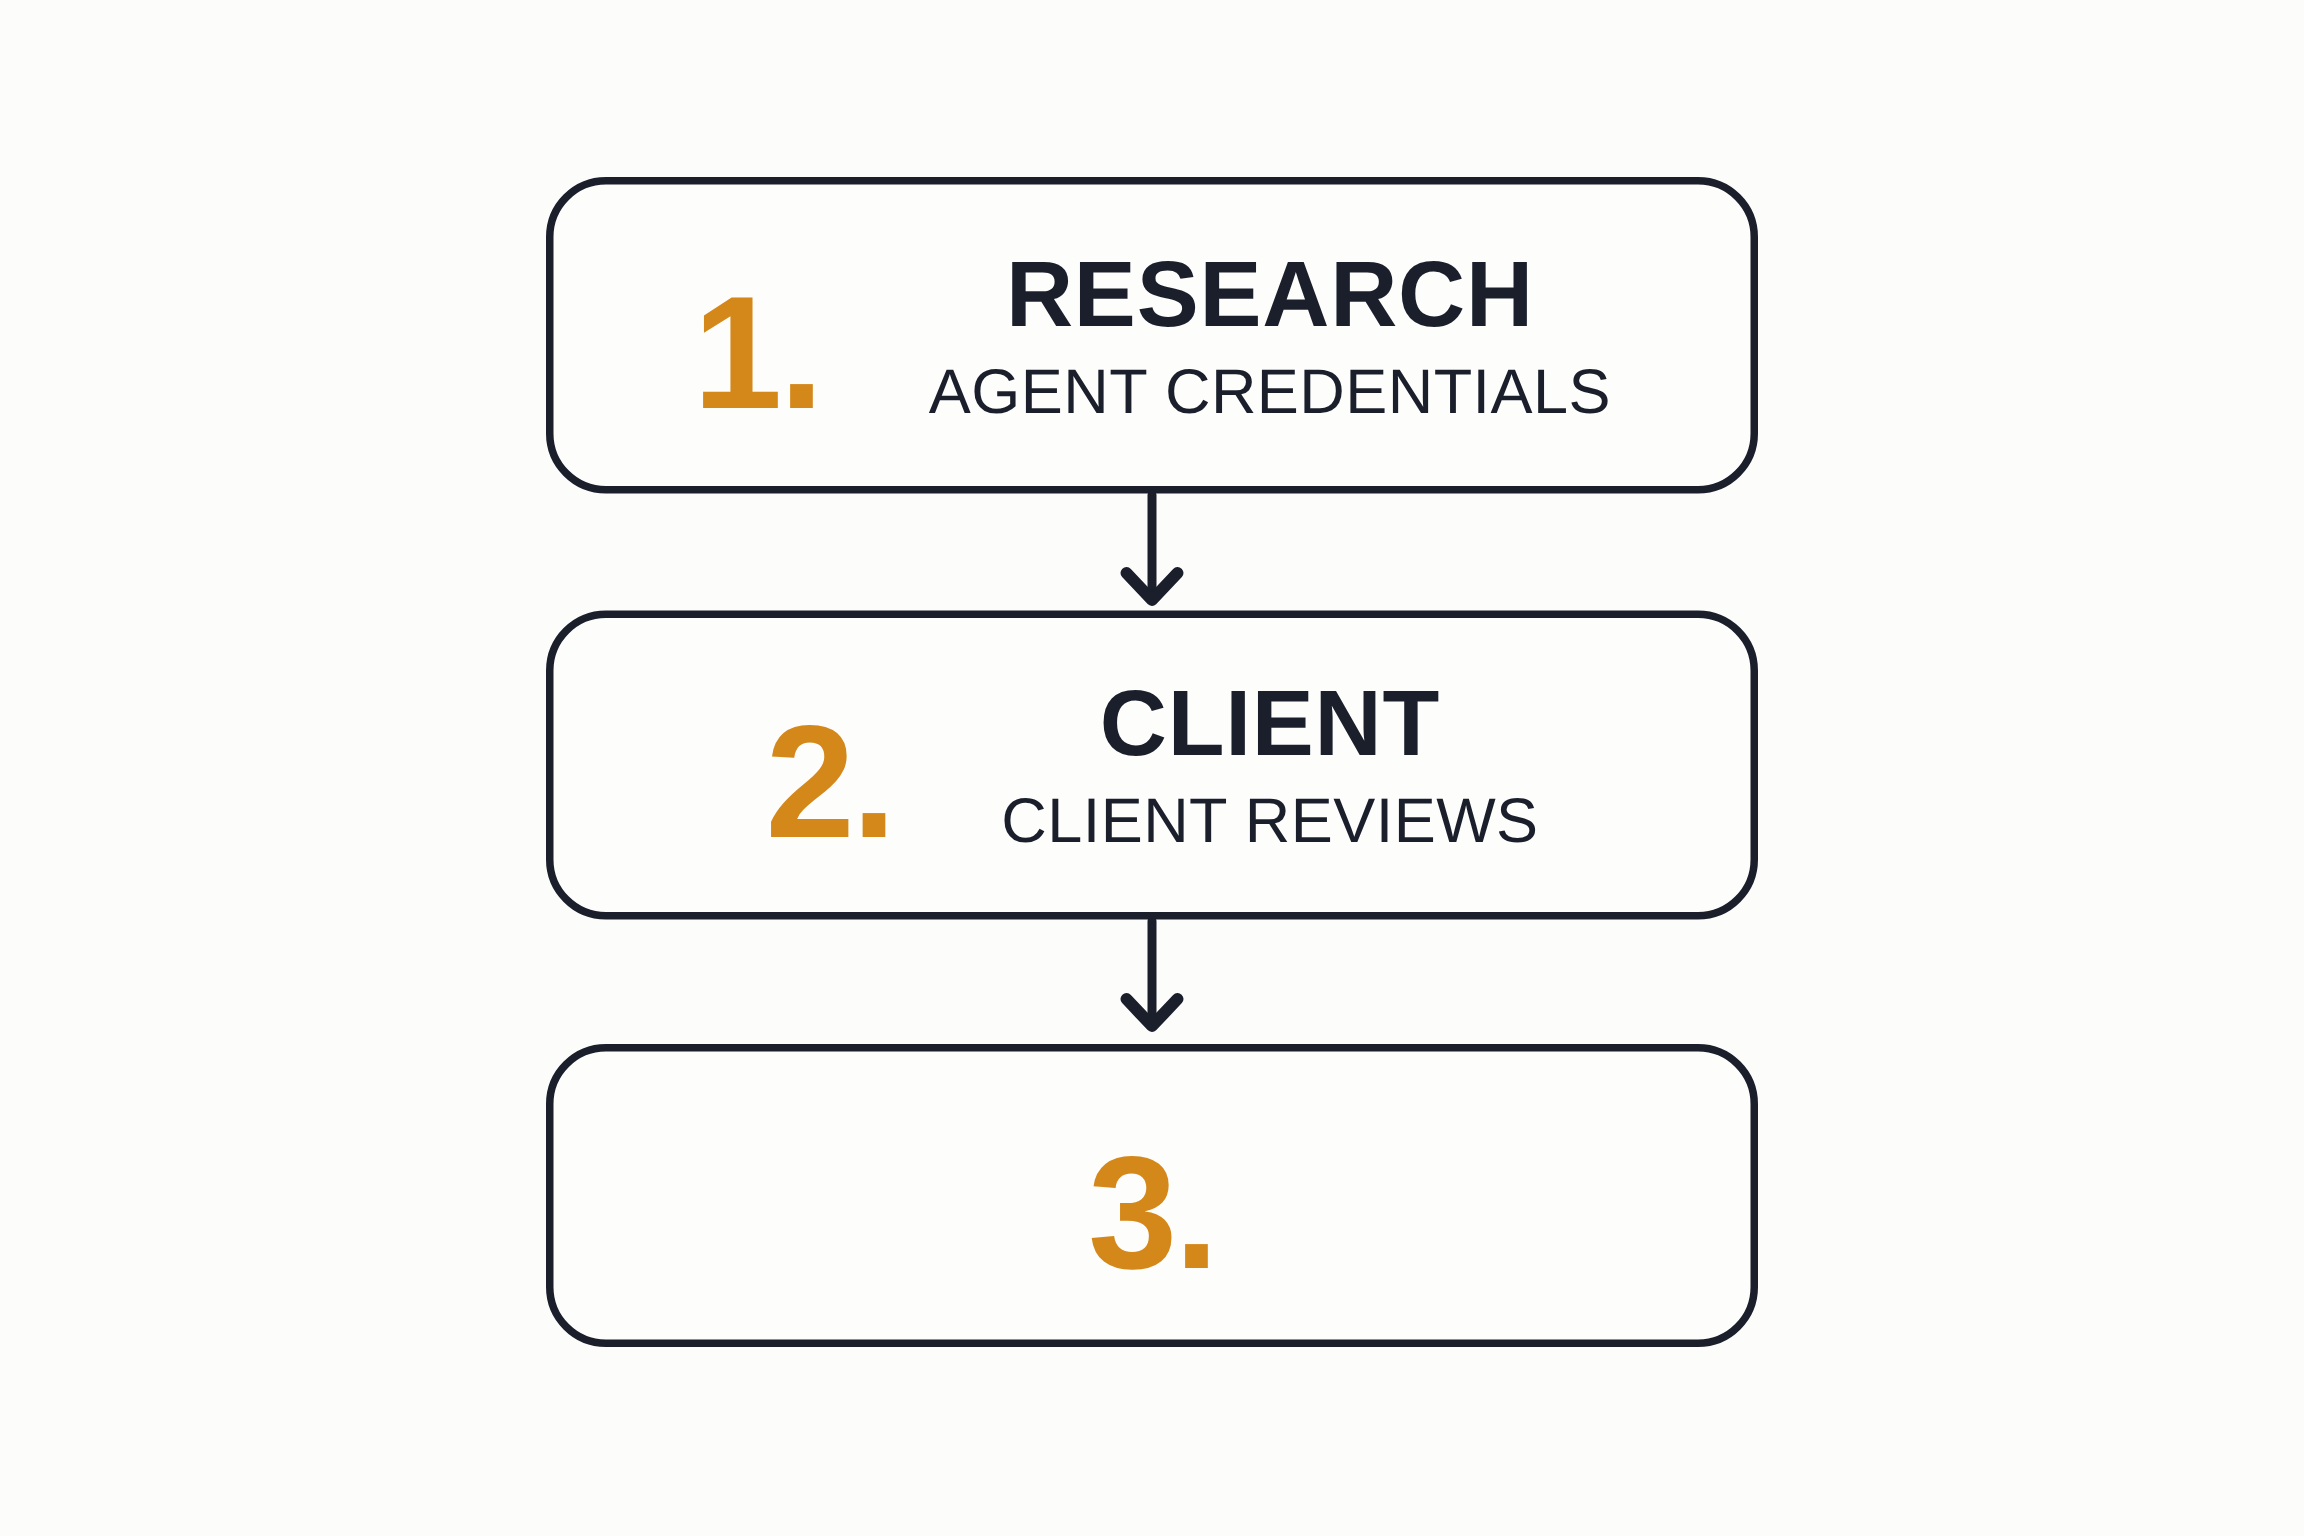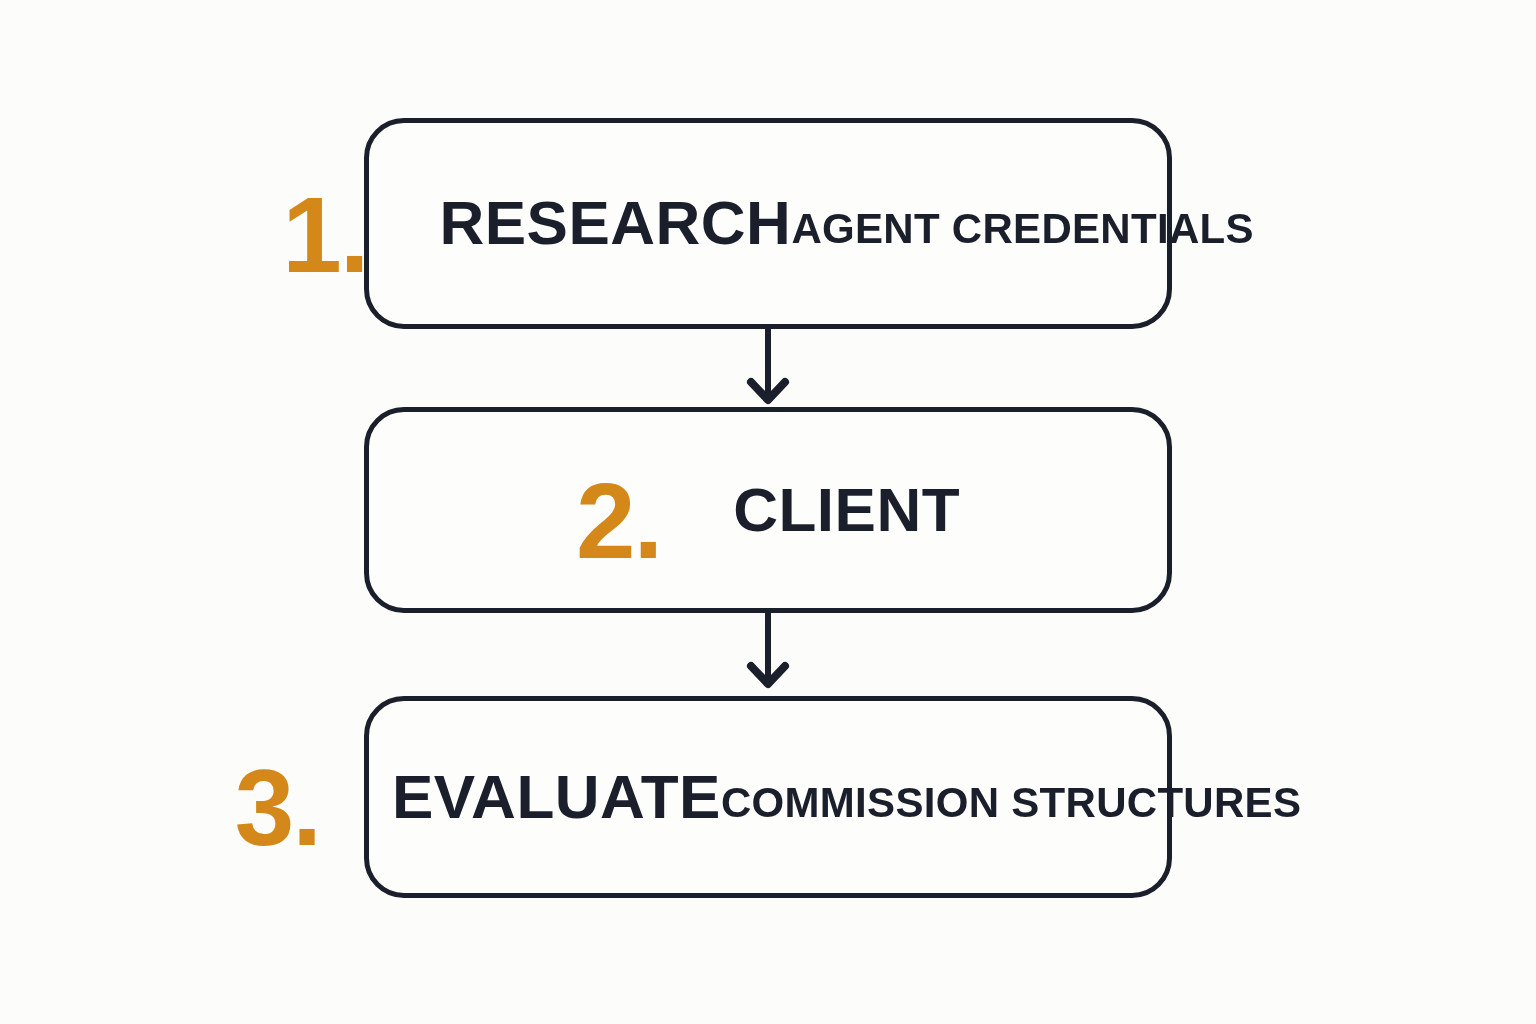--- a/index.html
+++ b/index.html
@@ -52,37 +52,38 @@
     font-weight: 700;
     line-height: 0.95;
     letter-spacing: -2px;
     flex: 0 0 auto;
     position: relative;
     top: 12px;
   }
 
   .step-text {
     display: flex;
+    flex-direction: column;
     align-items: center;
     flex: 0 0 auto;
   }
 
   .step-title {
     color: #1a1f2b;
     font-size: 62px;
     font-weight: 700;
     line-height: 1.0;
     letter-spacing: 0.5px;
     white-space: nowrap;
   }
 
   .step-subtitle {
     color: #1a1f2b;
     font-size: 42px;
-    font-weight: 700;
+    font-weight: 400;
     line-height: 1.0;
     letter-spacing: 0.3px;
     white-space: nowrap;
     margin-top: 12px;
   }
 
   .connector {
     position: absolute;
     left: 733px;
     width: 70px;
@@ -117,34 +118,31 @@
       <path d="M35 2 L35 72" stroke="#1a1f2b" stroke-width="6" stroke-linecap="round" fill="none"></path>
       <path d="M18 54 L35 72 L52 54" stroke="#1a1f2b" stroke-width="8" stroke-linecap="round" stroke-linejoin="round" fill="none"></path>
     </svg>
   </div>
 
   <div class="step-box step-2">
     <div class="inner-row">
       <span class="step-number">2.</span>
       <span class="step-text">
         <span class="step-title">CLIENT</span>
+        <span class="step-subtitle">CLIENT REVIEWS</span>
       </span>
     </div>
   </div>
 
   <div class="connector connector-2">
     <svg viewBox="0 0 70 80" xmlns="http://www.w3.org/2000/svg">
       <path d="M35 2 L35 72" stroke="#1a1f2b" stroke-width="6" stroke-linecap="round" fill="none"></path>
       <path d="M18 54 L35 72 L52 54" stroke="#1a1f2b" stroke-width="8" stroke-linecap="round" stroke-linejoin="round" fill="none"></path>
     </svg>
   </div>
 
   <div class="step-box step-3">
     <div class="inner-row">
       <span class="step-number">3.</span>
-      <span class="step-text">
-        <span class="step-title">EVALUATE</span>
-        <span class="step-subtitle">COMMISSION STRUCTURES</span>
-      </span>
     </div>
   </div>
 
 </div>
 
 </body></html>

